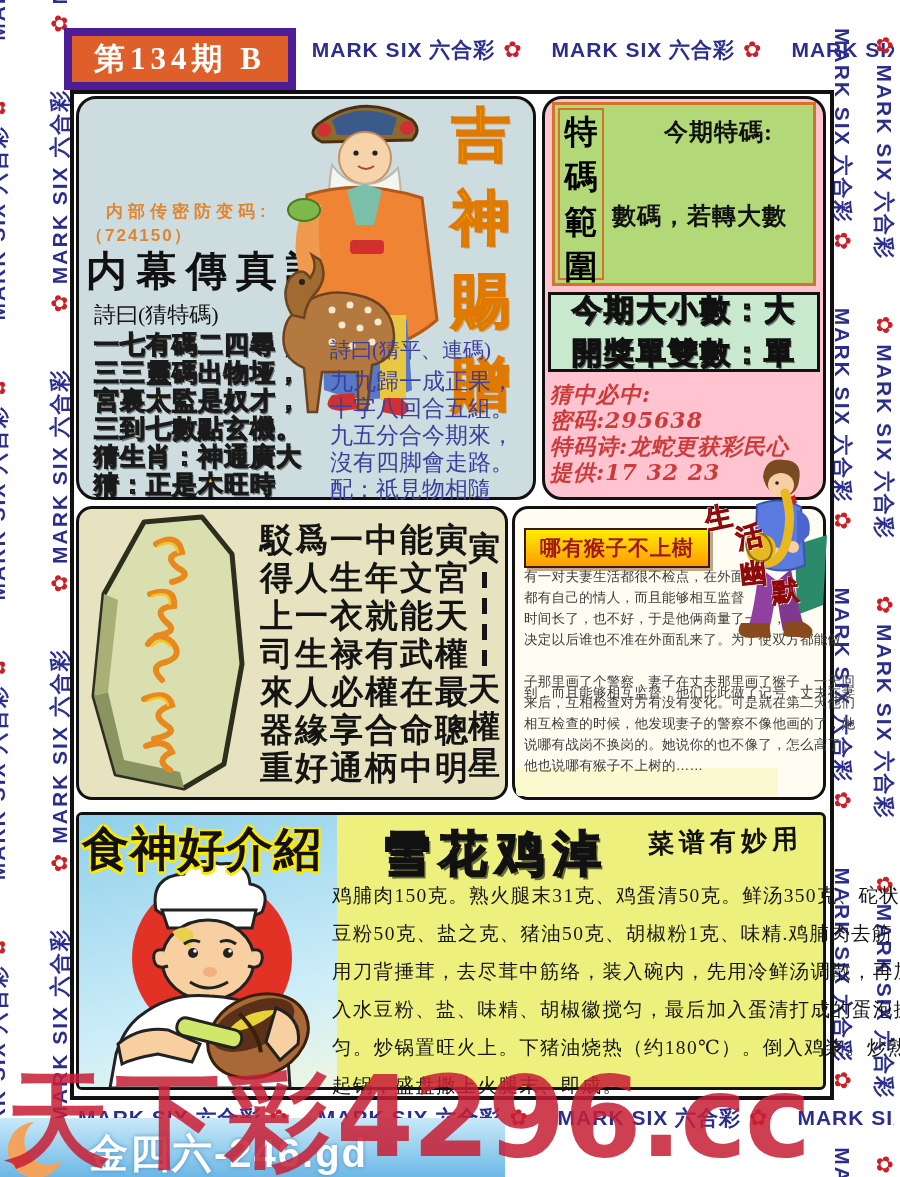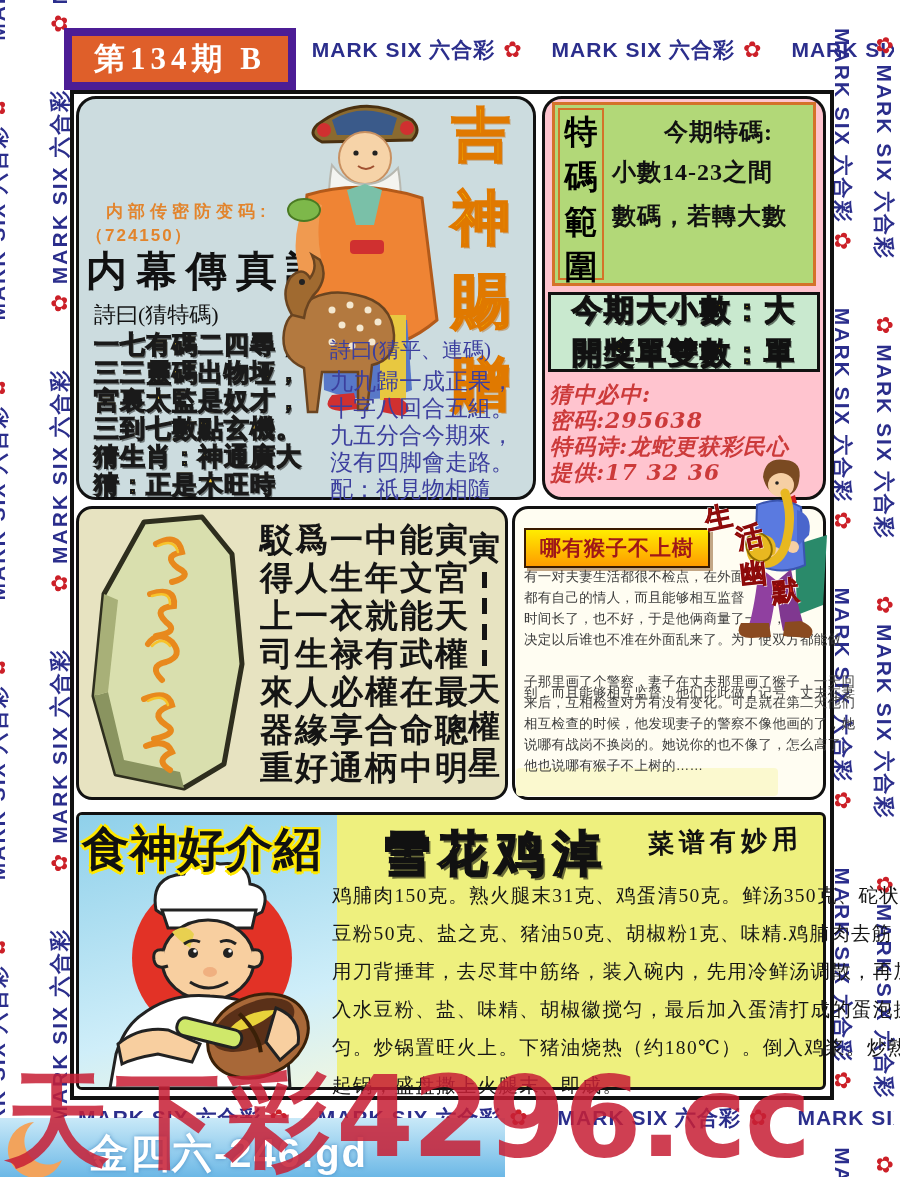--- a/index.html
+++ b/index.html
@@ -216,31 +216,30 @@
 
   <div class="panel panel-b"></div>
   <div class="abs green-box"></div>
   <div class="abs range-col">
     <span>特</span>
     <span>碼</span>
     <span>範</span>
     <span>圍</span>
   </div>
   <div class="range-line" style="left:664px;top:116px;">今期特碼:</div>
-  <div class="range-line" style="left:612px;top:156px;">小數14-23之間</div>
   <div class="range-line" style="left:612px;top:200px;">數碼，若轉大數</div>
 
   <div class="abs mint-box">
     <span>今期大小數：大</span>
     <span>開獎單雙數：單</span>
   </div>
   <div class="red-line" style="top:380px;">猜中必中:</div>
   <div class="red-line" style="top:406px;">密码:295638</div>
   <div class="red-line" style="top:432px;">特码诗:龙蛇更获彩民心</div>
-  <div class="red-line" style="top:458px;">提供:17 32 36</div>
+  <div class="red-line" style="top:458px;">提供:17 32 23</div>
 
   <div class="panel panel-c"></div>
   <svg class="abs" style="left:84px;top:514px;" width="168" height="280" viewBox="0 0 168 280">
     <path d="M60,8 L118,3 L148,40 L158,150 L140,250 L100,274 L32,260 L10,182 L20,80Z" fill="#d9dfae" stroke="#2e2e1e" stroke-width="5" stroke-linejoin="round"></path>
     <path d="M10,182 L32,260 L100,274 L96,258 L40,246 L24,178Z" fill="#8a9460"></path>
     <path d="M20,80 L10,182 L24,178 L34,86Z" fill="#a8b078"></path>
     <g fill="none" stroke="#e8891d" stroke-width="6" stroke-linecap="round">
       <path d="M72,30 q22,-12 26,8 q-20,4 -4,16 q16,8 -6,14"></path>
       <path d="M66,80 q26,-8 24,12 q-22,2 -8,16 q14,10 -10,14"></path>
       <path d="M64,130 q10,-14 24,-2 q12,14 -6,20 q-18,4 -4,18"></path>

